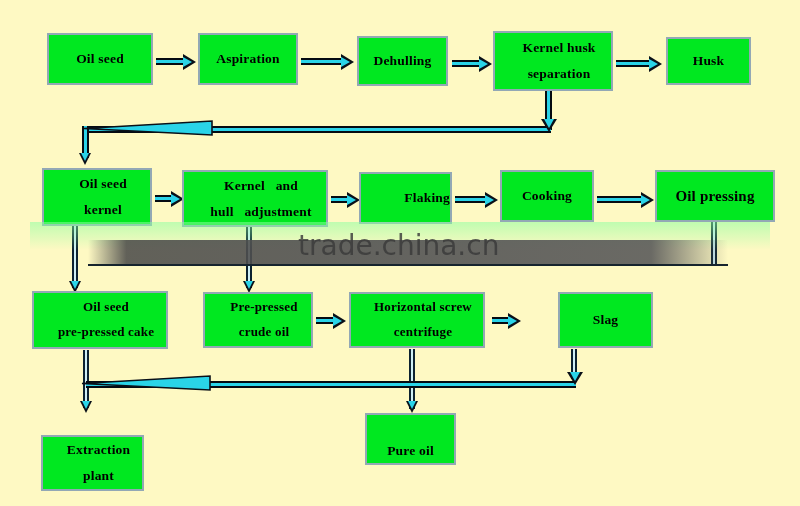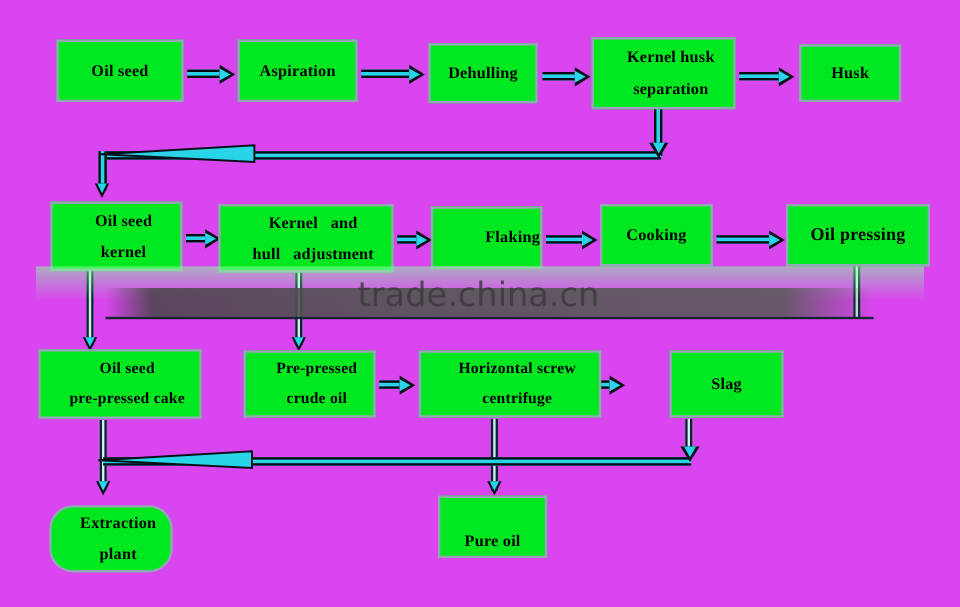--- a/index.html
+++ b/index.html
@@ -4,21 +4,21 @@
 <style>
   html, body {
     margin: 0;
     padding: 0;
     background: #ffffff;
   }
   #canvas {
     position: relative;
     width: 800px;
     height: 506px;
-    background: #d946ef;
+    background: #fef9c3;
     overflow: hidden;
     font-family: "Liberation Serif", "DejaVu Serif", serif;
   }
   .node {
     position: absolute;
     background: #00e820;
     border: 2px solid #93a8b5;
     box-sizing: border-box;
     display: flex;
     flex-direction: column;
@@ -248,21 +248,21 @@
   <div class="node two-line" style="left:32px; top:291px; width:136px; height:58px; font-size:13px;">
     <span class="ln">Oil seed</span>
     <span class="ln">pre-pressed cake</span>
   </div>
 
   <div class="node two-line" style="left:203px; top:292px; width:110px; height:56px; font-size:13px;">
     <span class="ln">Pre-pressed</span>
     <span class="ln">crude oil</span>
   </div>
 
-  <div class="node two-line" style="left:349px; top:292px; width:152px; height:56px; font-size:13px;">
+  <div class="node two-line" style="left:349px; top:292px; width:136px; height:56px; font-size:13px;">
     <span class="ln">Horizontal screw</span>
     <span class="ln">centrifuge</span>
   </div>
 
   <div class="node" style="left:523px; top:292px; width:95px; height:56px;margin-left:35px;">
     <span class="ln">Slag</span>
   </div>
 
   <div class="hline" style="left:316px; top:317px; width:17px;"></div>
   <div class="ahead-r" style="left:333px; top:312.5px;"></div>
@@ -278,21 +278,21 @@
 
   <div class="stem" style="left:571px; top:349px; height:30px;"></div>
   <div class="ahead-d" style="left:566.5px; top:372px;"></div>
 
   <div class="hline" style="left:86px; top:381px; width:490px;"></div>
 
   <svg class="taper-l" style="left:82px; top:373px; width:130px; height:20px;" viewBox="0 0 130 20" preserveAspectRatio="none">
     <polygon points="0,10.5 128,3 128,17" fill="#2ad4e8" stroke="#0a1018" stroke-width="1.6"></polygon>
   </svg>
 
-  <div class="node two-line" style="left:41px; top:421px; width:103px; height:56px;border-radius:20px;">
+  <div class="node two-line" style="left:41px; top:435px; width:103px; height:56px;">
     <span class="ln">Extraction</span>
     <span class="ln">plant</span>
   </div>
 
   <div class="node" style="left:365px; top:413px; width:91px; height:52px;justify-content:flex-end;">
     <span class="ln">Pure oil</span>
   </div>
 
 </div>
 

